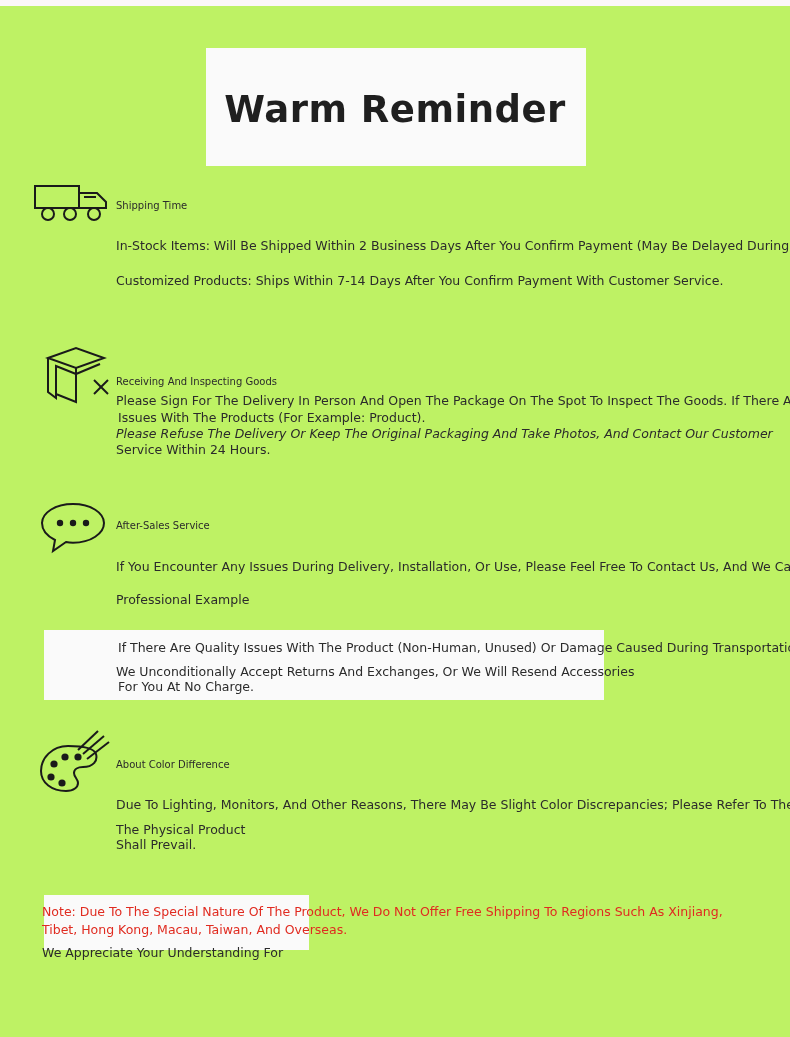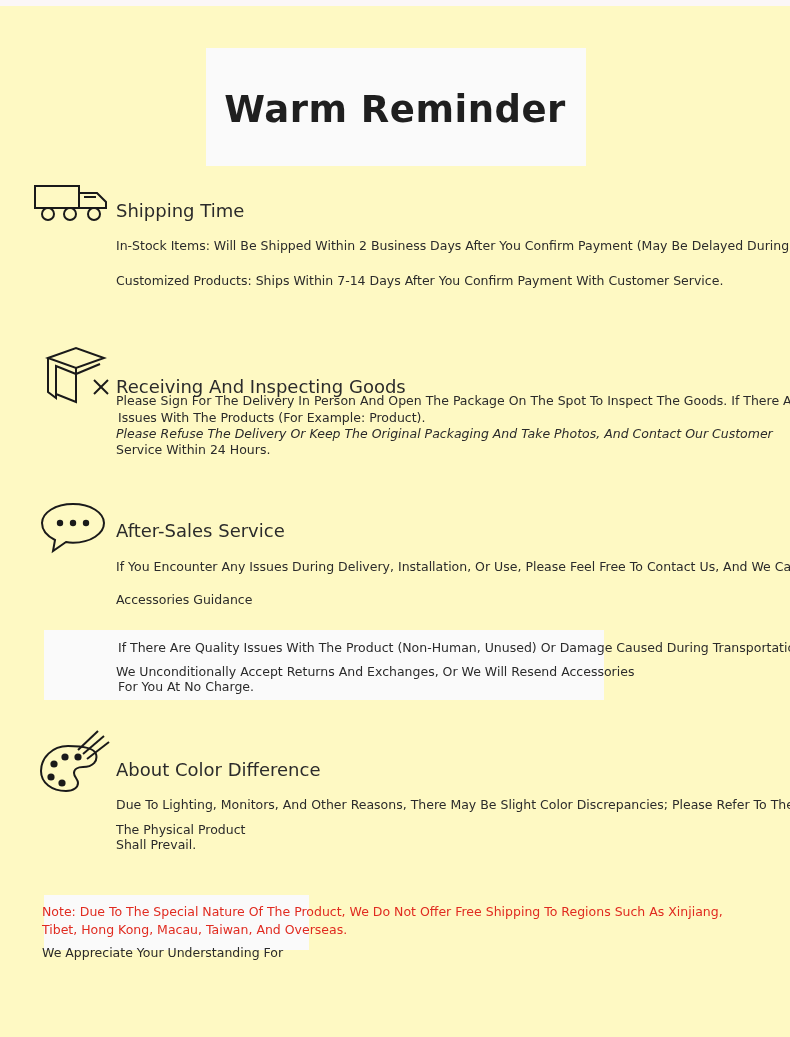--- a/index.html
+++ b/index.html
@@ -13,21 +13,21 @@
     height: 1037px;
     position: relative;
     font-family: "DejaVu Sans", sans-serif;
     color: #2b2b2b;
     overflow: hidden;
   }
   .page {
     position: relative;
     width: 790px;
     height: 1037px;
-    background: #fef9c3;
+    background: #bef264;
   }
   
   .top-band {
     position: absolute;
     top: 0; left: 0;
     width: 790px;
     height: 6px;
     background: #fbf7f7;
   }
   .title {
@@ -47,21 +47,21 @@
     position: absolute;
     background: #fafafa;
   }
   .wm1 { top: 48px; left: 206px; width: 380px; height: 118px; }
   .wm2 { top: 630px; left: 44px; width: 560px; height: 70px; }
   .wm3 { top: 895px; left: 44px; width: 265px; height: 55px; }
 
   .section { position: absolute; }
 
   .sec-head {
-    font-size: 18px;
+    font-size: 10px;
     color: #2b2b2b;
     font-weight: normal;
   }
   .line {
     font-size: 12.5px;
     color: #2b2b2b;
     white-space: nowrap;
     line-height: 17px;
   }
 
@@ -171,21 +171,21 @@
     <div class="icon-box" id="ico-chat">
       <svg width="66" height="54" viewBox="0 0 66 54" fill="none" stroke="#1a1a1a" stroke-width="2">
         <path d="M33 4 C15 4 2 13 2 23 C2 30 7 36 15 40 L13 51 L26 42 C28.3 42.5 30.6 42.7 33 42.7 C51 42.7 64 33.3 64 23 C64 13 51 4 33 4 Z"></path>
         <circle cx="20" cy="23" r="3.2" fill="#1a1a1a" stroke="none"></circle>
         <circle cx="33" cy="23" r="3.2" fill="#1a1a1a" stroke="none"></circle>
         <circle cx="46" cy="23" r="3.2" fill="#1a1a1a" stroke="none"></circle>
       </svg>
     </div>
     <div class="sec-head">After-Sales Service</div>
     <div class="line l1">If You Encounter Any Issues During Delivery, Installation, Or Use, Please Feel Free To Contact Us, And We Can Provide As</div>
-    <div class="line l2">Accessories Guidance</div>
+    <div class="line l2">Professional Example</div>
     <div class="line l3">If There Are Quality Issues With The Product (Non-Human, Unused) Or Damage Caused During Transportation, Upon Co</div>
     <div class="line l4">We Unconditionally Accept Returns And Exchanges, Or We Will Resend Accessories</div>
     <div class="line l5"> For You At No Charge.</div>
   </div>
 
   <div class="section" id="sec-color">
     <div class="icon-box" id="ico-palette">
       <svg width="76" height="66" viewBox="0 0 76 66" fill="none" stroke="#1a1a1a" stroke-width="2">
         <path d="M30 18 C14 18 3 30 3 43 C3 55 14 63 28 63 C36 63 40 59 40 55 C40 51 36 49 36 45 C36 41 40 39 45 39 C55 39 60 33 58 26 C56 20 44 18 30 18 Z"></path>
         <circle cx="16" cy="36" r="3.6" fill="#1a1a1a" stroke="none"></circle>

